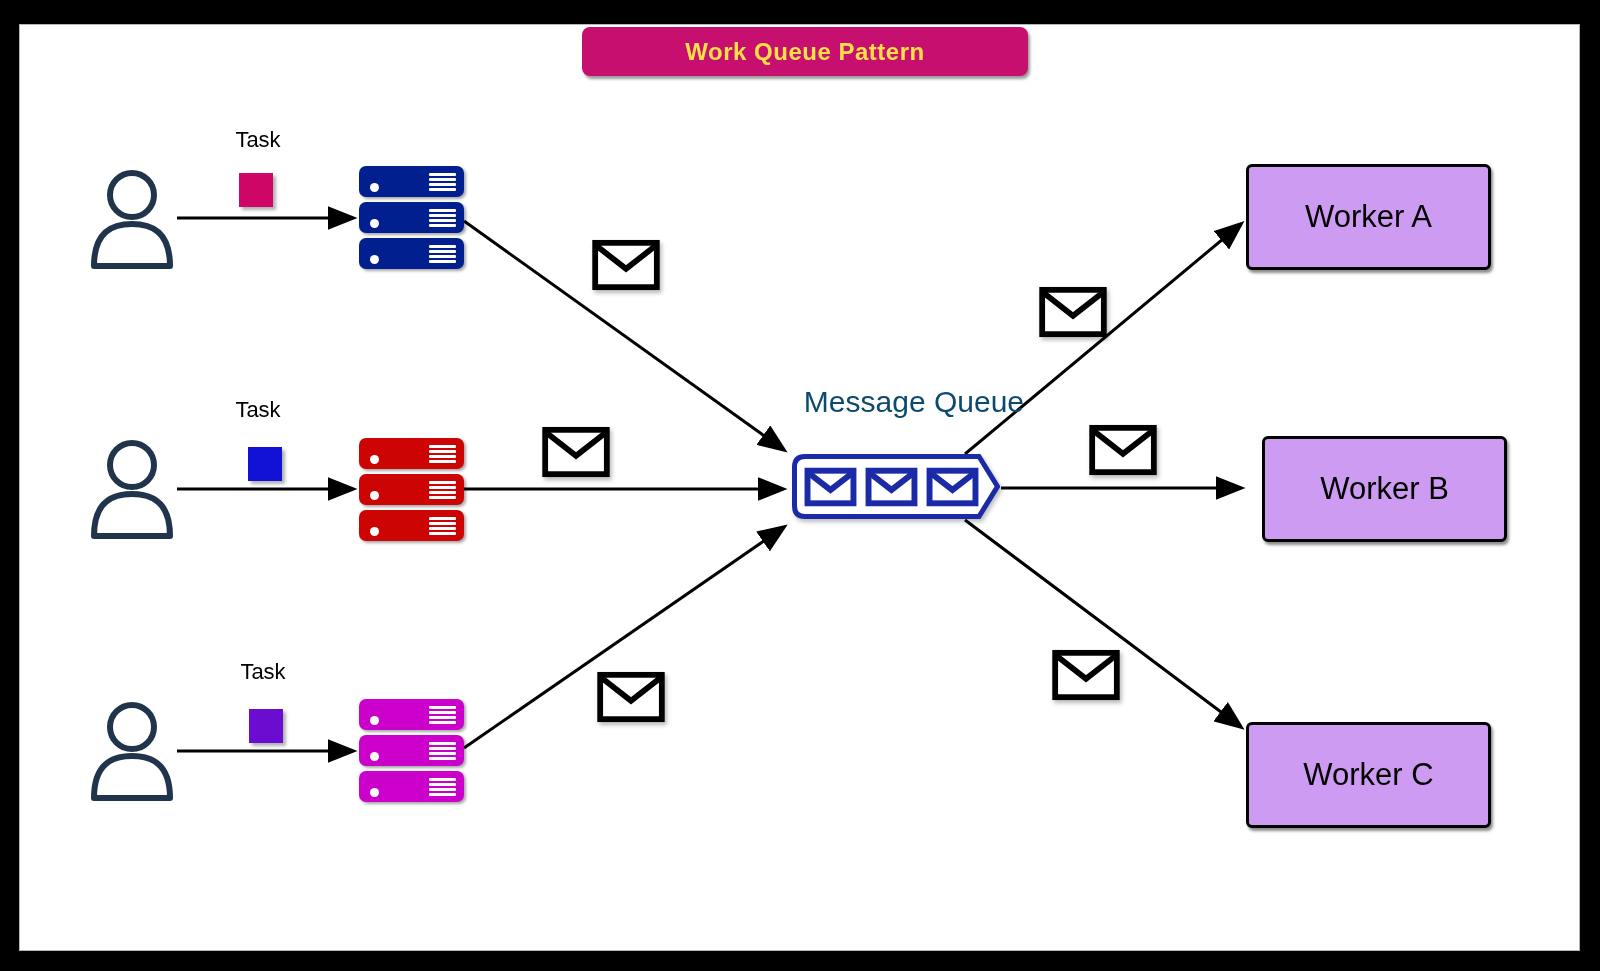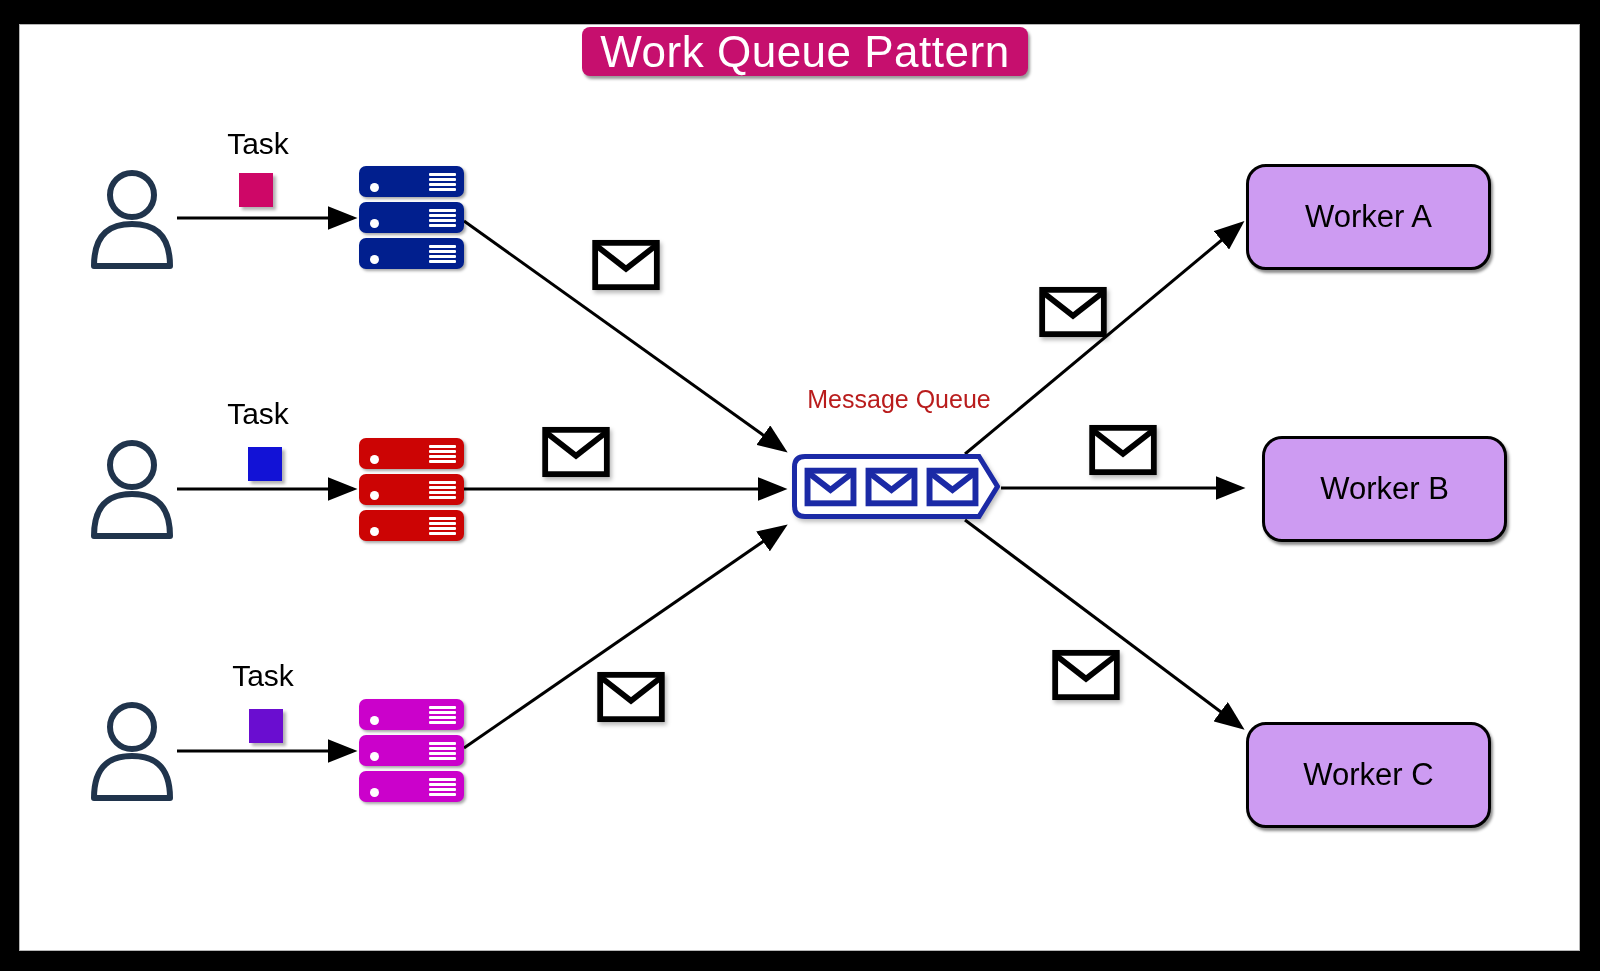--- a/index.html
+++ b/index.html
@@ -9,30 +9,30 @@
             background:#fff; border:1px solid #b5b5b5; }
   .abs { position:absolute; }
 
   
   .connectors { position:absolute; left:0; top:0; width:1561px; height:927px; }
 
   
   .banner { left:562px; top:2px; width:446px; height:49px; border-radius:8px;
             display:flex; align-items:center; justify-content:center;
             box-shadow:2px 3px 3px rgba(0,0,0,.4); }
-  .banner span { color:#ffffff; font-size:44px; font-weight:400; letter-spacing:.5px; }
+  .banner span { color:#fde047; font-size:24px; font-weight:700; letter-spacing:.5px; }
 
   
   .person { width:86px; height:100px; }
   .person-1 { left:69px; top:144px; }
   .person-2 { left:69px; top:414px; }
   .person-3 { left:69px; top:676px; }
 
   
-  .task-label { width:150px; text-align:center; font-size:30px; color:#000; }
+  .task-label { width:150px; text-align:center; font-size:22px; color:#000; }
   .task-label-1 { left:163px; top:102px; }
   .task-label-2 { left:163px; top:372px; }
   .task-label-3 { left:168px; top:634px; }
   .task-square { width:34px; height:34px; box-shadow:3px 3px 3px rgba(0,0,0,.3); }
   .task-square-1 { left:219px; top:148px; }
   .task-square-2 { left:228px; top:422px; }
   .task-square-3 { left:229px; top:684px; }
 
   
   .server-stack { width:105px; display:flex; flex-direction:column; gap:5px; }
@@ -50,30 +50,30 @@
   
   .envelope { width:70px; height:52px; filter:drop-shadow(2px 3px 2px rgba(0,0,0,.28)); }
   .env-1 { left:571px; top:214px; }
   .env-2 { left:521px; top:401px; }
   .env-3 { left:576px; top:646px; }
   .env-4 { left:1018px; top:261px; }
   .env-5 { left:1068px; top:399px; }
   .env-6 { left:1031px; top:624px; }
 
   
-  .queue-label { left:754px; top:360px; width:250px; text-align:center;
-                 font-size:25px; color:#b91c1c; }
+  .queue-label { left:754px; top:360px; width:250px; text-align:right;
+                 font-size:30px; color:#0c4a6e; }
   .queue { left:772px; top:429px; width:208px; height:65px; }
   .queue-shape { position:absolute; left:0; top:0; width:208px; height:65px;
                  filter:drop-shadow(2px 3px 2px rgba(0,0,0,.25)); }
   .queue-env { position:absolute; width:55px; height:40px; top:13px; }
   .queue-env-1 { left:11px; } .queue-env-2 { left:72px; } .queue-env-3 { left:133px; }
 
   
-  .worker { width:245px; height:106px; border:3px solid #000; border-radius:20px;
+  .worker { width:245px; height:106px; border:3px solid #000; border-radius:6px;
             display:flex; align-items:center; justify-content:center;
             font-size:31px; color:#000; box-shadow:2px 3px 3px rgba(0,0,0,.45); }
   .worker-a { left:1226px; top:139px; }
   .worker-b { left:1226px; top:411px; }
   .worker-c { left:1226px; top:661px; }
 </style>
 </head>
 <body>
 
 <div class="canvas">

